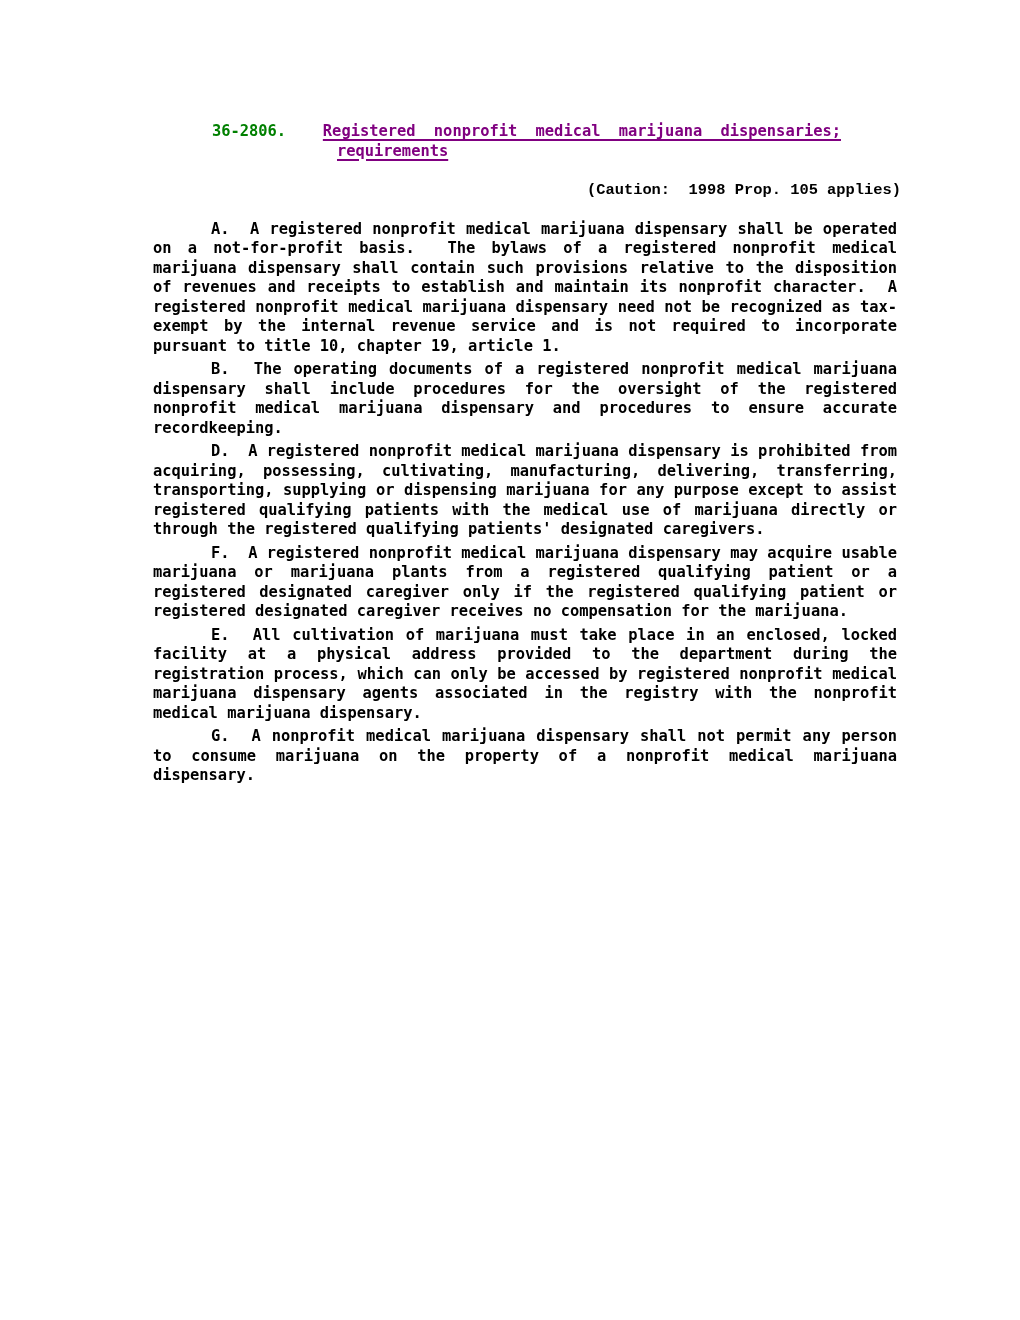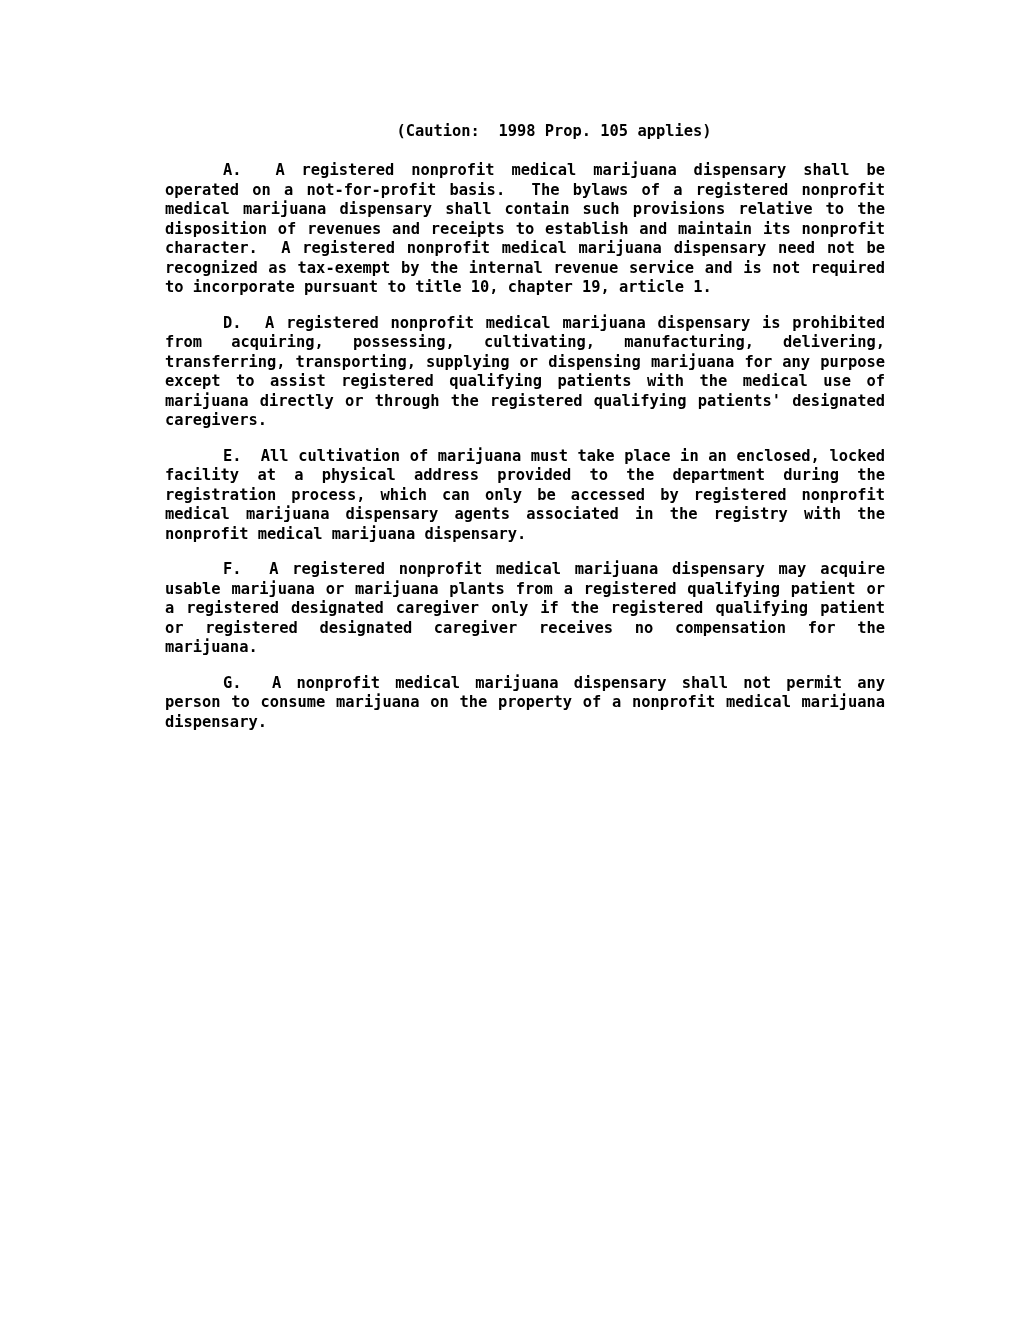--- a/index.html
+++ b/index.html
@@ -32,37 +32,40 @@
   .section-title {
     color: #800080;
     text-decoration: underline;
     text-decoration-thickness: 2px;
     text-underline-offset: 3px;
     cursor: pointer;
   }
   .caution {
     text-indent: 58px;
     margin: 0 0 19.5px 0;
-    text-align: center;
+    text-align: right;
+    font-family: Liberation Mono, monospace;
   }
   .para {
-    margin: 16px;
+    margin: 4px;
     text-indent: 58px;
     text-align: justify;
   }
 </style>
 </head>
 <body>
 
 <div class="page">
   <div class="content">
 
+    <p class="heading"><span class="section-number">36-2806.</span><span>&nbsp; </span><span class="section-title">Registered nonprofit medical marijuana dispensaries; requirements</span></p>
 
     <p class="caution">(Caution:&nbsp; 1998 Prop. 105 applies)</p>
 
     <p class="para">A.&nbsp; A registered nonprofit medical marijuana dispensary shall be operated on a not-for-profit basis.&nbsp; The bylaws of a registered nonprofit medical marijuana dispensary shall contain such provisions relative to the disposition of revenues and receipts to establish and maintain its nonprofit character.&nbsp; A registered nonprofit medical marijuana dispensary need not be recognized as tax-exempt by the internal revenue service and is not required to incorporate pursuant to title 10, chapter 19, article 1.</p>
+    <p class="para">B.&nbsp; The operating documents of a registered nonprofit medical marijuana dispensary shall include procedures for the oversight of the registered nonprofit medical marijuana dispensary and procedures to ensure accurate recordkeeping.</p>
     <p class="para">D.&nbsp; A registered nonprofit medical marijuana dispensary is prohibited from acquiring, possessing, cultivating, manufacturing, delivering, transferring, transporting, supplying or dispensing marijuana for any purpose except to assist registered qualifying patients with the medical use of marijuana directly or through the registered qualifying patients' designated caregivers.</p>
+    <p class="para">F.&nbsp; A registered nonprofit medical marijuana dispensary may acquire usable marijuana or marijuana plants from a registered qualifying patient or a registered designated caregiver only if the registered qualifying patient or registered designated caregiver receives no compensation for the marijuana.</p>
     <p class="para">E.&nbsp; All cultivation of marijuana must take place in an enclosed, locked facility at a physical address provided to the department during the registration process, which can only be accessed by registered nonprofit medical marijuana dispensary agents associated in the registry with the nonprofit medical marijuana dispensary.</p>
-    <p class="para">F.&nbsp; A registered nonprofit medical marijuana dispensary may acquire usable marijuana or marijuana plants from a registered qualifying patient or a registered designated caregiver only if the registered qualifying patient or registered designated caregiver receives no compensation for the marijuana.</p>
     <p class="para">G.&nbsp; A nonprofit medical marijuana dispensary shall not permit any person to consume marijuana on the property of a nonprofit medical marijuana dispensary.</p>
 
   </div>
 </div>
 
 </body></html>

